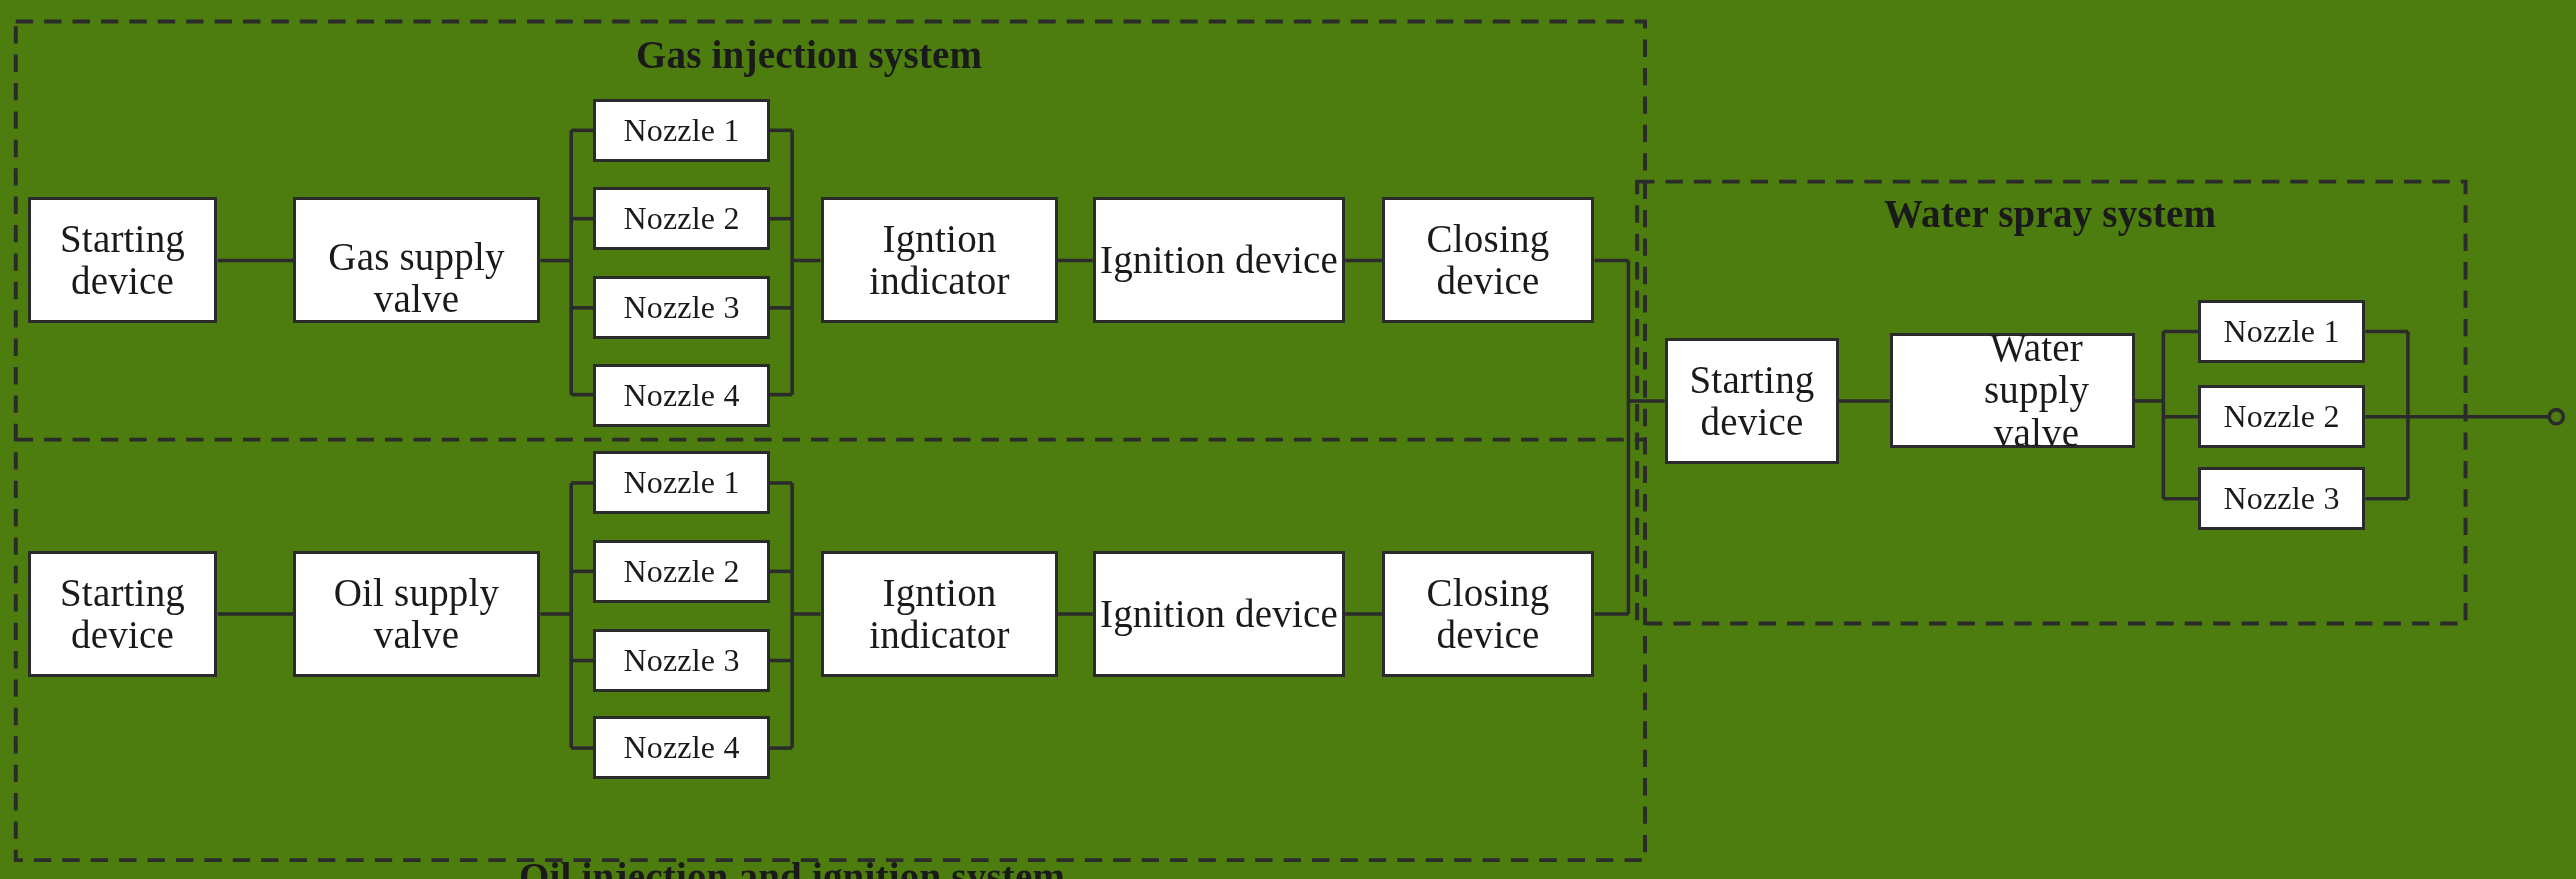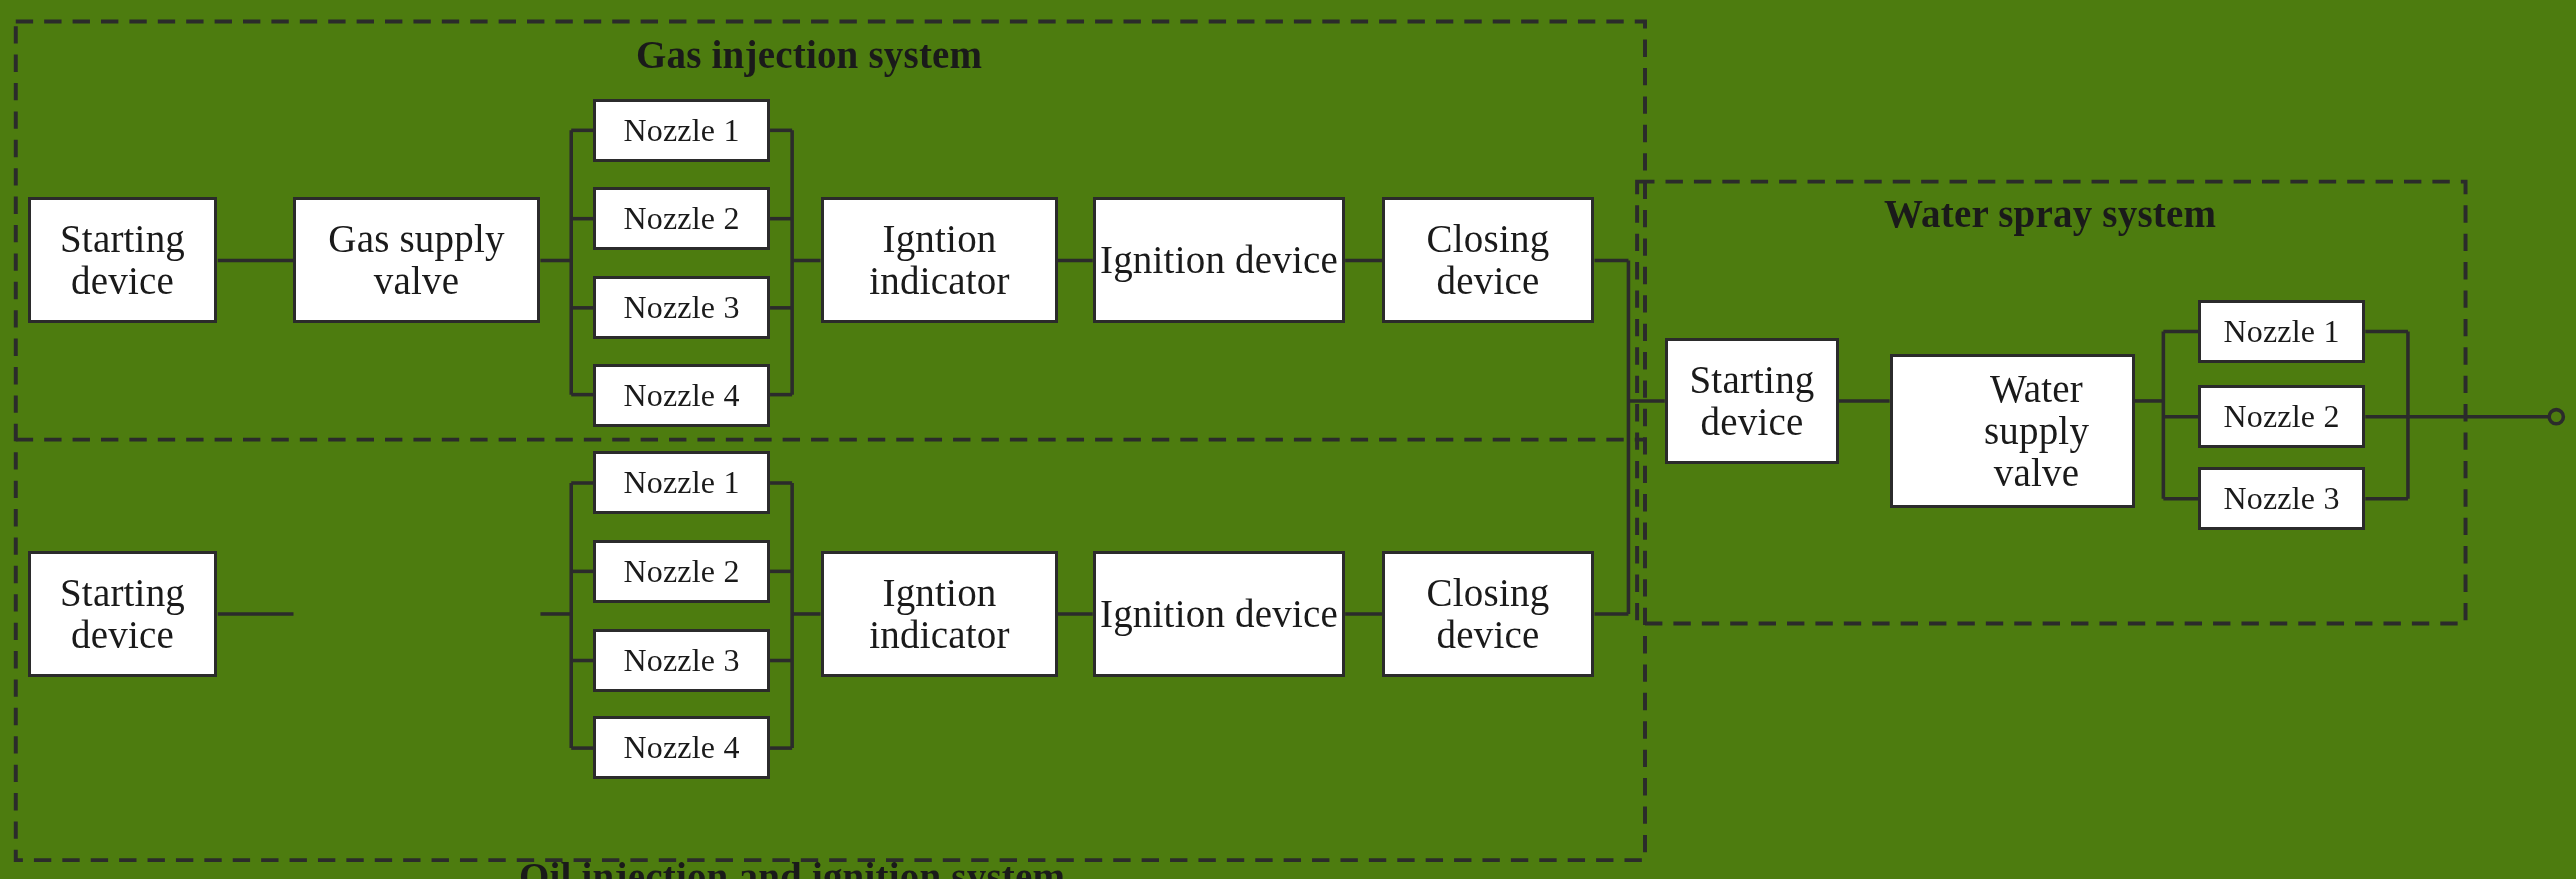--- a/index.html
+++ b/index.html
@@ -152,21 +152,21 @@
   <div class="sys-title" style="left:636px; top:32px;">Gas injection system</div>
 
   <div class="sys-title" style="left:519px; top:806px;margin-top:48px;">Oil injection and ignition system</div>
 
   <div class="sys-title" style="left:1884px; top:191px;">Water spray system</div>
 
   <div class="box big" style="left:28px; top:197px; width:189px; height:126px;">
     <span>Starting device</span>
   </div>
 
-  <div class="box big" style="left:293px; top:197px; width:247px; height:126px;">
+  <div class="box big" style="left:293px; top:197px; width:247px; height:126px;align-items:flex-end;">
     <span>Gas supply valve</span>
   </div>
 
   <div class="box small" style="left:593px; top:99px; width:177px; height:63px;">
     <span>Nozzle 1</span>
   </div>
   <div class="box small" style="left:593px; top:187px; width:177px; height:63px;">
     <span>Nozzle 2</span>
   </div>
   <div class="box small" style="left:593px; top:276px; width:177px; height:63px;">
@@ -185,20 +185,23 @@
   </div>
 
   <div class="box big" style="left:1382px; top:197px; width:212px; height:126px;">
     <span>Closing device</span>
   </div>
 
   <div class="box big" style="left:28px; top:551px; width:189px; height:126px;">
     <span>Starting device</span>
   </div>
 
+  <div class="box big" style="left:293px; top:551px; width:247px; height:126px;">
+    <span>Oil supply valve</span>
+  </div>
 
   <div class="box small" style="left:593px; top:451px; width:177px; height:63px;">
     <span>Nozzle 1</span>
   </div>
   <div class="box small" style="left:593px; top:540px; width:177px; height:63px;">
     <span>Nozzle 2</span>
   </div>
   <div class="box small" style="left:593px; top:629px; width:177px; height:63px;">
     <span>Nozzle 3</span>
   </div>
@@ -215,21 +218,21 @@
   </div>
 
   <div class="box big" style="left:1382px; top:551px; width:212px; height:126px;">
     <span>Closing device</span>
   </div>
 
   <div class="box big" style="left:1665px; top:338px; width:174px; height:126px;">
     <span>Starting device</span>
   </div>
 
-  <div class="box big" style="left:1890px; top:354px; width:245px; height:154px;padding-left:48px;">
+  <div class="box big" style="left:1890px; top:333px; width:245px; height:115px;padding-left:48px;">
     <span>Water supply valve</span>
   </div>
 
   <div class="box small" style="left:2198px; top:300px; width:167px; height:63px;">
     <span>Nozzle 1</span>
   </div>
   <div class="box small" style="left:2198px; top:385px; width:167px; height:63px;">
     <span>Nozzle 2</span>
   </div>
   <div class="box small" style="left:2198px; top:467px; width:167px; height:63px;">

